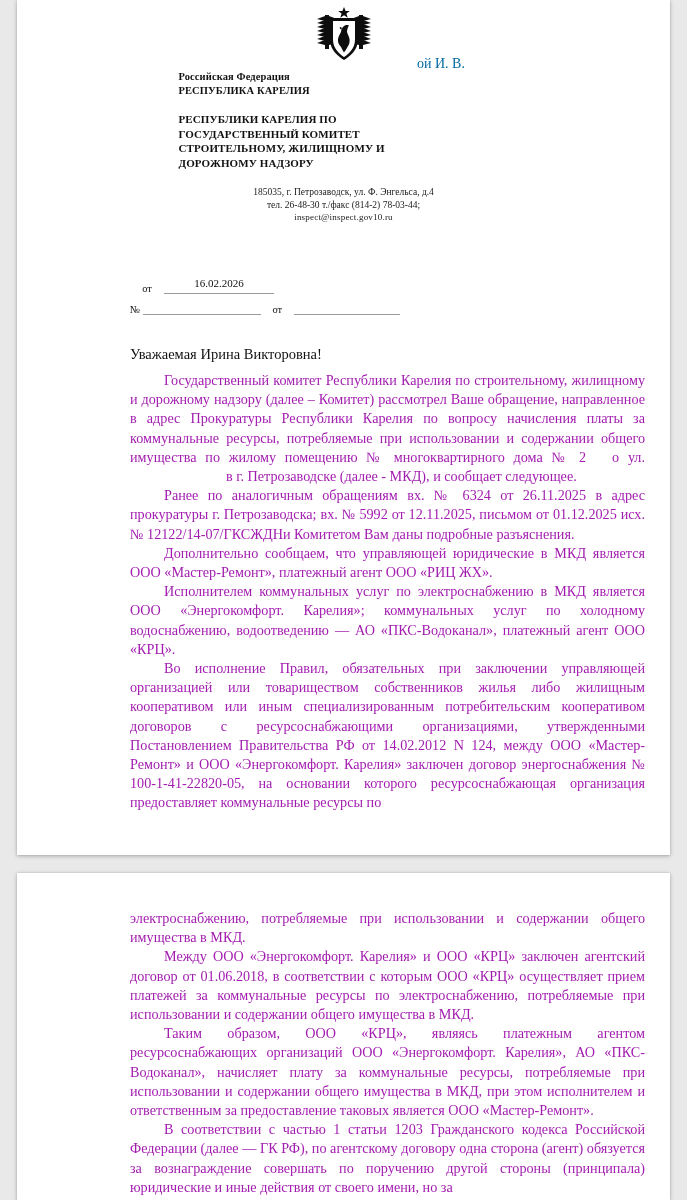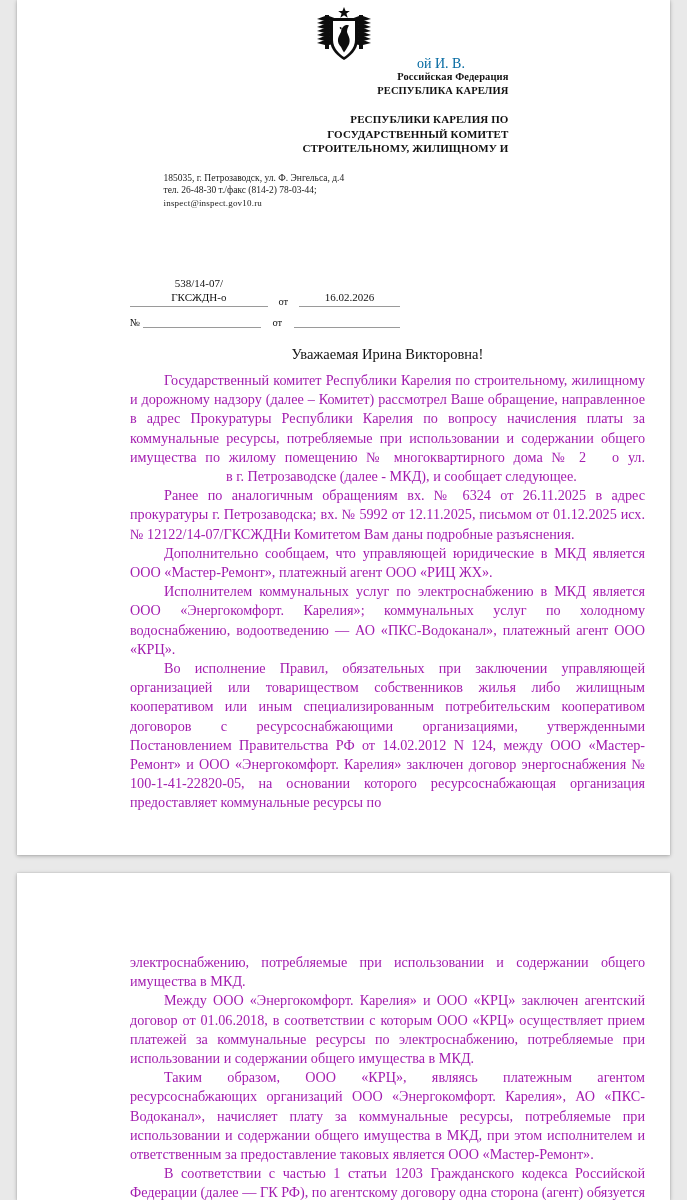--- a/index.html
+++ b/index.html
@@ -50,21 +50,21 @@
     padding-top: 6px;
   }
   .emblem {
     display: inline-block;
     width: 62px;
     height: 58px;
   }
   .org-block {
     width: 330px;
     margin: 0 auto 16px auto;
-    text-align: right;
+    text-align: left;
   }
   .org-line {
     font-weight: bold;
     font-size: 10.5px;
     line-height: 14px;
     letter-spacing: 0.1px;
     color: #111;
   }
   .org-line.rf {
     font-size: 10.5px;
@@ -73,21 +73,21 @@
   .org-title {
     margin-top: 14px;
   }
   .org-title .org-line {
     font-size: 11px;
     line-height: 14.5px;
   }
   .contact-block {
     width: 360px;
     margin: 16px auto 0 auto;
-    text-align: left;
+    text-align: center;
   }
   .contact-line {
     font-size: 9.5px;
     line-height: 12.5px;
     color: #1a1a1a;
   }
   .contact-line.mail {
     font-size: 9px;
     letter-spacing: 0.2px;
   }
@@ -156,21 +156,21 @@
   .blank-b { width: 110px; }
 
   
   .body {
     position: absolute;
     top: 345px;
     left: 113px;
     width: 515px;
   }
   .salutation {
-    text-align: center;
+    text-align: left;
     font-size: 14.5px;
     line-height: 19px;
     margin-bottom: 7px;
     color: #111;
   }
   p.para {
     margin: 0;
     text-align: justify;
     text-indent: 34px;
     font-size: 14.2px;
@@ -179,21 +179,20 @@
     hyphens: none;
   }
   .page-2 .bodycont {
     position: absolute;
     top: 36px;
     left: 113px;
     width: 515px;
   }
   p.cont {
     text-indent: 0;
-    margin-top: 44px;
   }
   
   .redact {
     display: inline-block;
     background: #ffffff;
     vertical-align: baseline;
   }
   .r-short { width: 26px; }
   .r-mid   { width: 96px; }
 </style>
@@ -261,41 +260,37 @@
         </span>
       </div>
 
       <div class="org-block">
         <div class="org-line rf">Российская Федерация</div>
         <div class="org-line">РЕСПУБЛИКА КАРЕЛИЯ</div>
         <div class="org-title">
           <div class="org-line">РЕСПУБЛИКИ КАРЕЛИЯ ПО</div>
           <div class="org-line">ГОСУДАРСТВЕННЫЙ КОМИТЕТ</div>
           <div class="org-line">СТРОИТЕЛЬНОМУ, ЖИЛИЩНОМУ И</div>
+          <div class="org-line">ДОРОЖНОМУ НАДЗОРУ</div>
         </div>
       </div>
 
       <div class="contact-block">
         <div class="contact-line">185035, г. Петрозаводск, ул. Ф. Энгельса, д.4</div>
         <div class="contact-line">тел. 26-48-30 т./факс (814-2) 78-03-44;</div>
         <div class="contact-line mail">inspect@inspect.gov10.ru</div>
       </div>
 
       <div class="addressee">
         <span>ой И. В.</span>
       </div>
     </div>
 
     <div class="refblock">
       <div class="ref-row">
-        <div class="ref-col-num">
-          <div class="ref-value">538/14-07/</div>
-          <div class="ref-value">ГКСЖДН-о</div>
-          <div class="ref-underline"></div>
-        </div>
         <div class="ref-col-ot">от</div>
         <div class="ref-col-date">
           <div class="ref-value">16.02.2026</div>
           <div class="ref-underline"></div>
         </div>
       </div>
       <div class="ref-row2">
         <div class="ref-na">№</div>
         <div class="ref-blank blank-a"></div>
         <div class="ref-col-ot">от</div>

